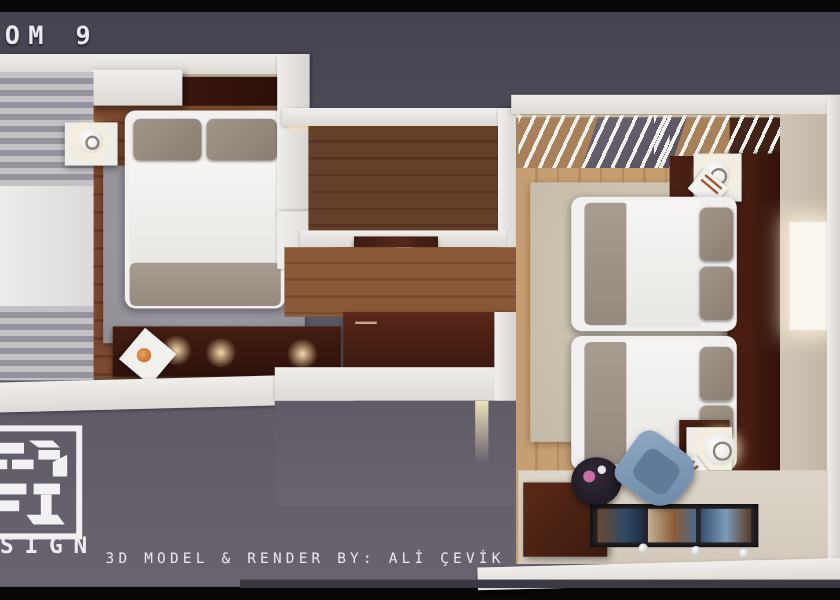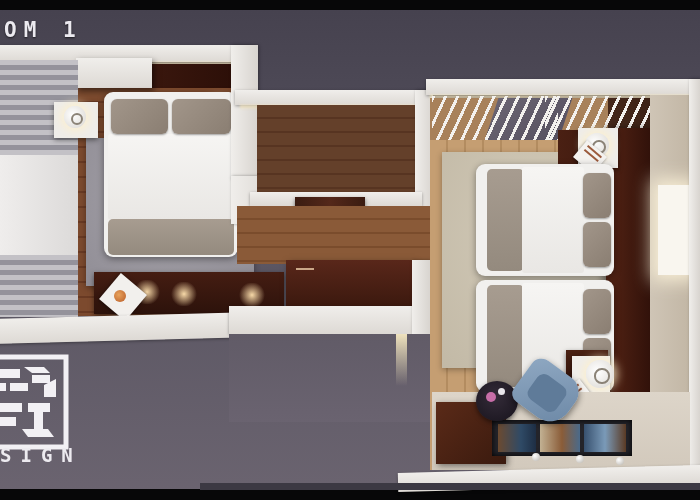--- a/index.html
+++ b/index.html
@@ -49,21 +49,21 @@
   .knob{width:8px;height:8px;border-radius:50%;background:radial-gradient(circle at 35% 35%,#fff,#b9b5ae);}
 </style>
 </head>
 <body>
 
 <div class="stage">
 
   <div class="abs bar" style="top:0;height:10px;"></div>
   <div class="abs bar" style="top:489px;height:11px;"></div>
 
-  <div class="abs title" style="left:4px;top:18px;">OM 1</div>
+  <div class="abs title" style="left:4px;top:18px;">OM 9</div>
 
   <div class="abs" style="left:0;top:0;width:0;height:0;">
     <div class="abs wall" style="left:0;top:45px;width:252px;height:17px;"></div>
     <div class="abs glow" style="left:0;top:62px;width:252px;height:6px;"></div>
     <div class="abs maroon" style="left:28px;top:64px;width:207px;height:40px;"></div>
     <div class="abs woodL" style="left:76px;top:88px;width:159px;height:228px;"></div>
     <div class="abs wall" style="left:76px;top:58px;width:76px;height:30px;box-shadow:2px 3px 6px rgba(0,0,0,.5);"></div>
 
     <div class="abs curtain" style="left:0;top:60px;width:78px;height:95px;"></div>
     <div class="abs sheer" style="left:0;top:155px;width:78px;height:100px;"></div>
@@ -193,14 +193,15 @@
         <rect x="14" y="50" width="26" height="9"></rect>
         <rect x="46" y="50" width="22" height="9"></rect>
         <rect x="52" y="59" width="9" height="24"></rect>
         <rect x="14" y="64" width="20" height="9"></rect>
         <polygon points="40,76 66,76 72,84 46,84"></polygon>
       </g>
     </svg>
   </div>
   <div class="abs logo-sign" style="left:0px;top:444px;">SIGN</div>
 
+  <div class="abs credit" style="left:88px;top:458px;">3D MODEL &amp; RENDER BY: ALİ ÇEVİK</div>
 
 </div>
 
 </body></html>

